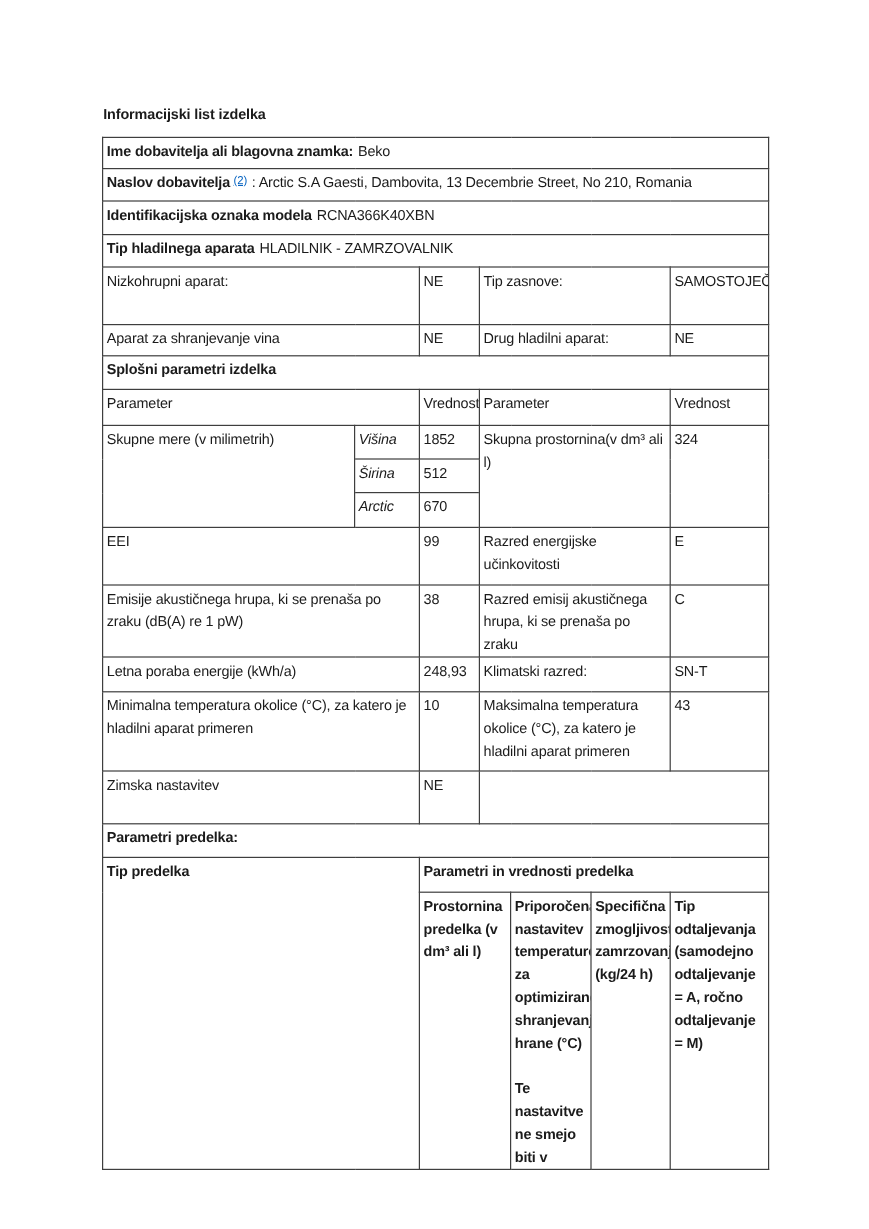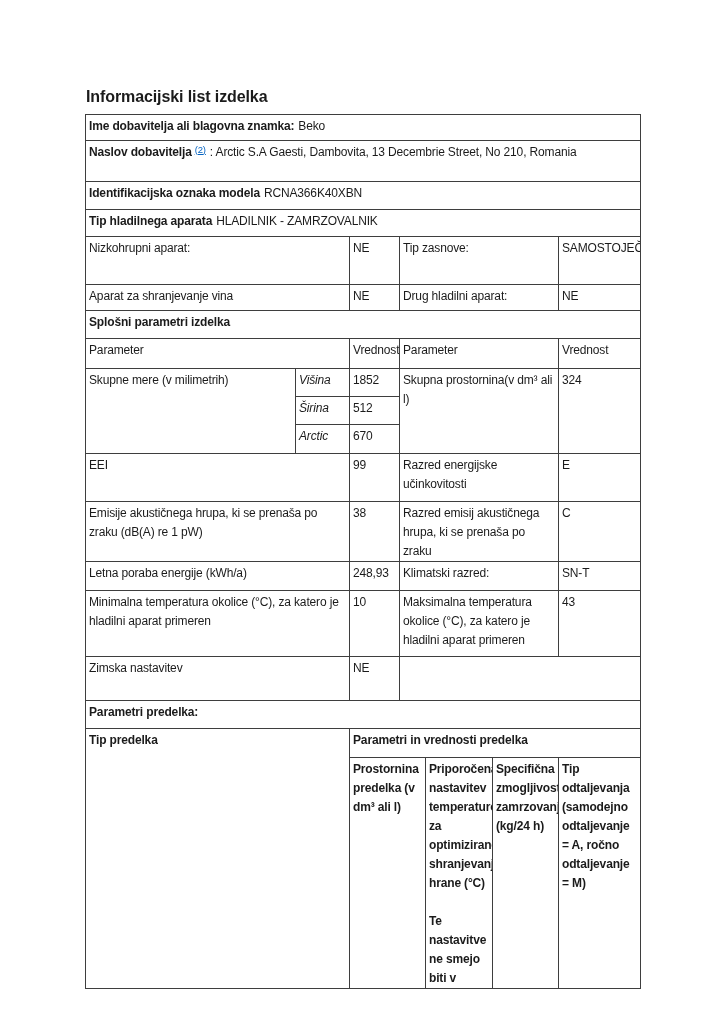--- a/index.html
+++ b/index.html
@@ -6,21 +6,21 @@
   .page{
     position:relative;
     width:724px;height:1024px;
     background:#ffffff;
     font-family:"Liberation Sans",sans-serif;
     color:#1b1b1b;
     overflow:hidden;
   }
   .doc-title{
     position:absolute;left:86px;top:88px;
-    font-size:16px;font-weight:bold;letter-spacing:-0.1px;
+    font-size:12px;font-weight:bold;letter-spacing:-0.1px;
   }
   table.doc{
     position:absolute;left:85px;top:114px;
     border-collapse:collapse;table-layout:fixed;
     width:555px;
   }
   table.doc td{
     border:1.5px solid #3e3e3e;
     vertical-align:top;
     padding:2px 3px 0 3px;
@@ -69,21 +69,21 @@
         <col style="width:82px">
     </colgroup>
 
     <tbody>
         <tr style="height:26px">
       <td colspan="7">
         <span class="b">Ime dobavitelja ali blagovna znamka:</span><span class="val">Beko</span>
       </td>
     </tr>
 
-    <tr style="height:41px">
+    <tr style="height:27px">
       <td colspan="7">
         <span class="b">Naslov dobavitelja</span><span class="link">(2)</span><span class="val2">: Arctic S.A Gaesti, Dambovita, 13 Decembrie Street, No 210, Romania</span>
       </td>
     </tr>
 
     <tr style="height:28px">
       <td colspan="7">
         <span class="b">Identifikacijska oznaka modela</span><span class="val">RCNA366K40XBN</span>
       </td>
     </tr>

